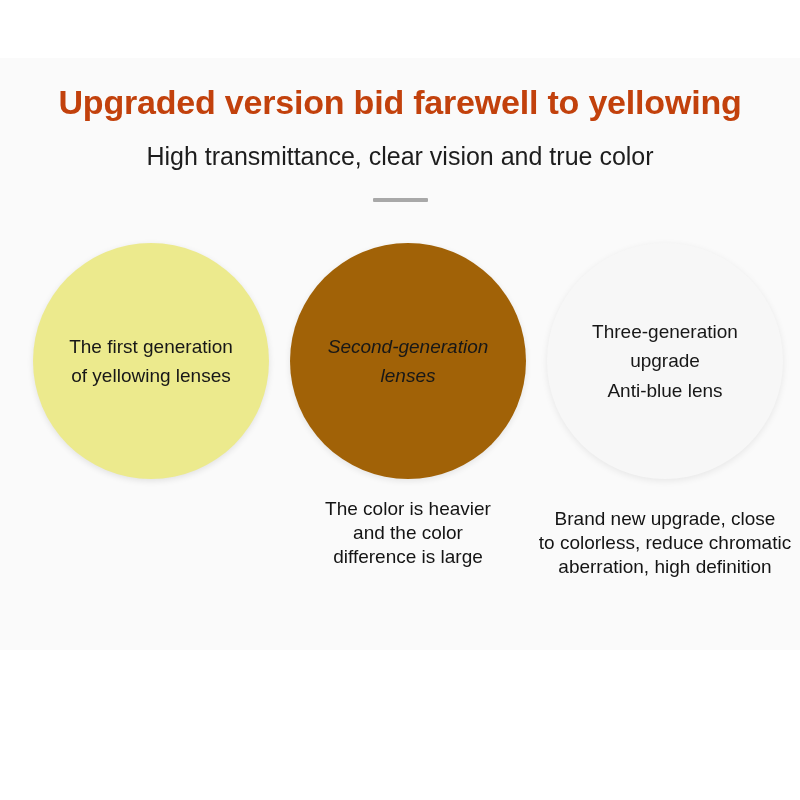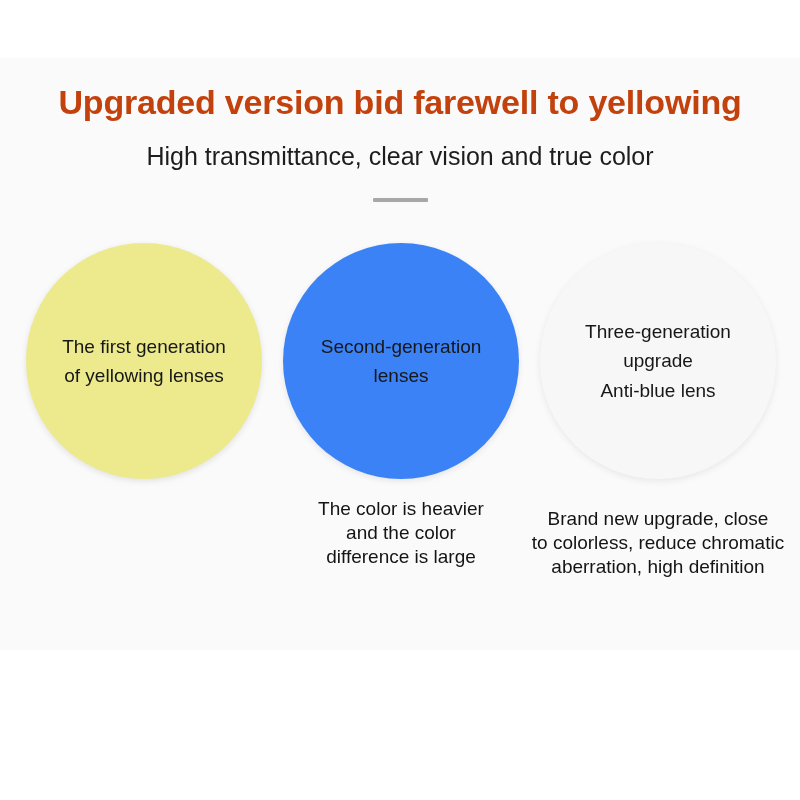--- a/index.html
+++ b/index.html
@@ -63,21 +63,21 @@
     left: 373px;
     top: 198px;
     width: 55px;
     height: 4px;
     background: #a8a8a8;
     border-radius: 1px;
   }
 
   .columns {
     position: absolute;
-    left: 1px;
+    left: 8px;
     top: 243px;
     width: 634px;
     height: 345px;
   }
 
   .column {
     position: absolute;
     top: 0;
     width: 262px;
   }
@@ -105,22 +105,23 @@
     line-height: 1.55;
     padding: 0 14px;
     white-space: pre-line;
   }
 
   .circle-gen1 {
     background: #ecea8d;
     box-shadow: 0 2px 6px rgba(0,0,0,0.10);
   }
   .circle-gen2 {
-    background: #3b82f6;
+    background: #a16207;
     box-shadow: 0 2px 6px rgba(0,0,0,0.09);
+    font-style: italic;
   }
   .circle-gen3 {
     background: #f7f7f7;
     box-shadow: 0 2px 7px rgba(0,0,0,0.08);
   }
 
   .caption {
     margin-top: 18px;
     text-align: center;
     font-size: 19px;

